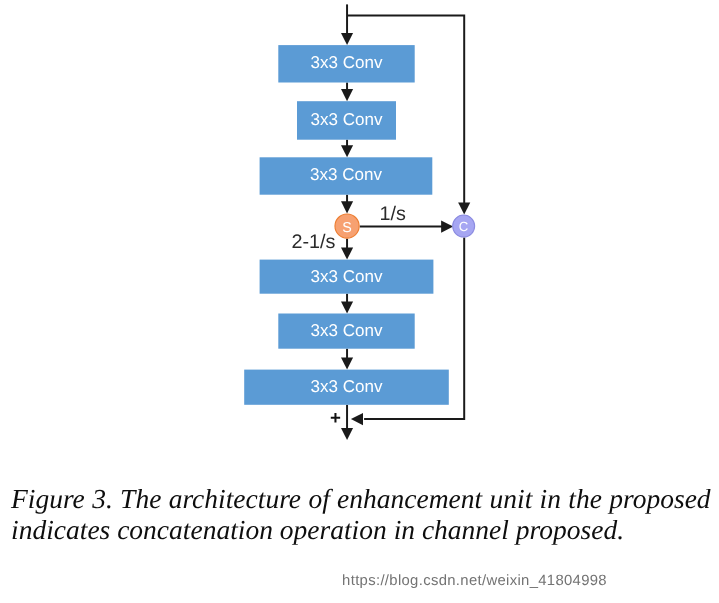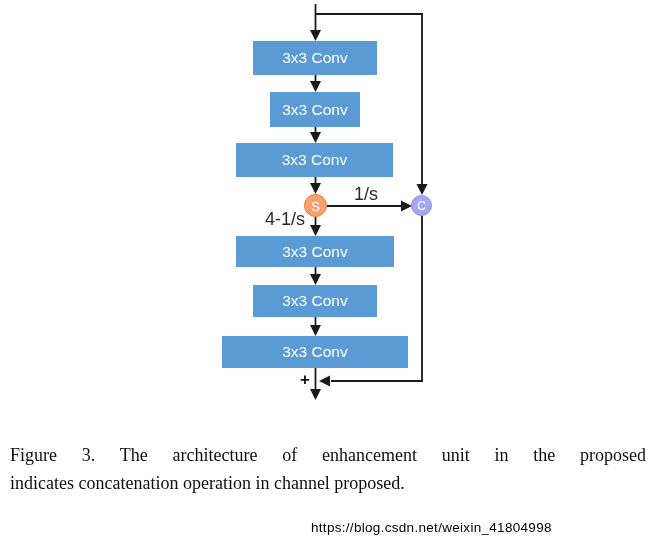--- a/index.html
+++ b/index.html
@@ -24,36 +24,36 @@
         font-family:"Liberation Sans",sans-serif;}
   #slice-node{left:304px;top:194px;width:23px;height:23px;line-height:23px;
               background:#f7a171;border:1.5px solid #ed7d31;box-sizing:border-box;
               font-size:13px;}
   #concat-node{left:411px;top:195px;width:21px;height:21px;line-height:21px;
                background:#a6a6f2;border:1.5px solid #8c8ce0;box-sizing:border-box;
                font-size:12px;}
 
   .edge-label{position:absolute;color:#2b2b2b;font-size:18px;
               font-family:"Liberation Sans",sans-serif;}
-  #label-slice-ratio{left:345px;top:184px;width:42px;text-align:center;}
+  #label-slice-ratio{left:345px;top:184px;width:42px;text-align:left;}
   #label-remain-ratio{left:253px;top:209px;width:52px;text-align:right;}
   #label-sum{left:297px;top:370px;width:16px;text-align:center;
              font-size:17px;font-weight:bold;color:#111;}
 
   
   #caption{position:absolute;left:10px;top:441px;width:636px;
-           font-family:"Liberation Serif",serif;font-size:18px;
-           line-height:28px;color:#0e0e0e;}
+           font-family:"Liberation Serif",serif;font-size:25px;
+           line-height:28px;color:#0e0e0e;font-style:italic;}
   .caption-line{text-align:justify;text-align-last:justify;white-space:normal;}
   .caption-line.last{text-align-last:left;}
 
   
   #watermark{position:absolute;left:311px;top:520px;width:340px;
              font-family:"Liberation Sans",sans-serif;font-size:13.5px;
-             color:#000000;letter-spacing:0.3px;}
+             color:#737373;letter-spacing:0.3px;}
 </style>
 </head>
 <body>
 
 <div id="page">
 
   <div id="diagram">
 
     <svg id="connectors" width="654" height="430" viewBox="0 0 654 430">
       <g stroke="#1a1a1a" stroke-width="1.8" fill="none">
@@ -105,21 +105,21 @@
     <div class="conv-box b2">3x3 Conv</div>
     <div class="conv-box b3">3x3 Conv</div>
     <div class="conv-box b4">3x3 Conv</div>
     <div class="conv-box b5">3x3 Conv</div>
     <div class="conv-box b6">3x3 Conv</div>
 
     <div id="slice-node" class="node">S</div>
     <div id="concat-node" class="node">C</div>
 
     <div id="label-slice-ratio" class="edge-label">1/s</div>
-    <div id="label-remain-ratio" class="edge-label">4-1/s</div>
+    <div id="label-remain-ratio" class="edge-label">2-1/s</div>
     <div id="label-sum" class="edge-label">+</div>
   </div>
 
   <div id="caption">
     <div class="caption-line">Figure 3. The architecture of enhancement unit in the proposed</div>
     <div class="caption-line last">indicates concatenation operation in channel proposed.</div>
   </div>
 
   <div id="watermark">https://blog.csdn.net/weixin_41804998</div>
 </div>

